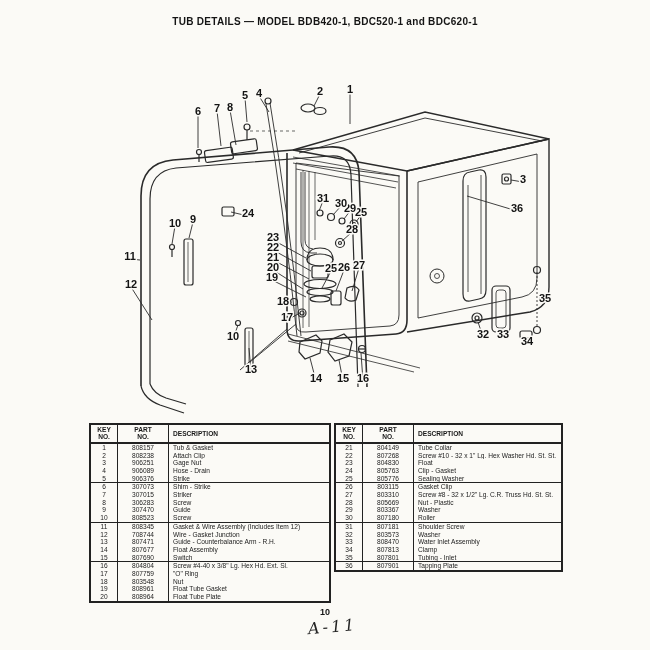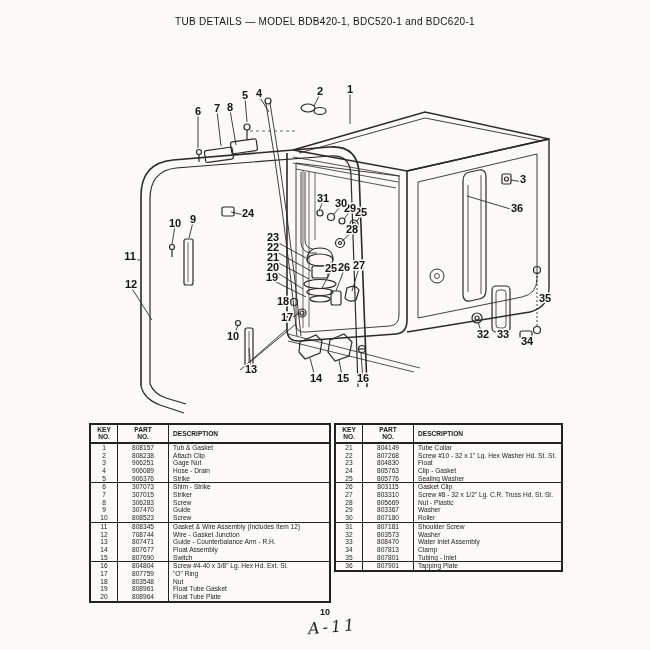--- a/index.html
+++ b/index.html
@@ -1,19 +1,19 @@
 <!DOCTYPE html>
 <html><head>
 <meta charset="utf-8">
 <style>
   html,body{margin:0;padding:0;background:#e8e8e8;}
   .page{position:relative;width:650px;height:650px;background:#fbfaf6;overflow:hidden;
         font-family:"Liberation Sans",sans-serif;color:#1c1c1c;}
   .title{position:absolute;top:16px;left:0;width:100%;text-align:center;
-         font-size:10px;font-weight:400;letter-spacing:.3px;color:#141414;}
+         font-size:10px;font-weight:700;letter-spacing:.3px;color:#141414;}
   svg.diagram{position:absolute;top:0;left:0;}
   svg.diagram .art{stroke:#2a2a2a;fill:none;}
   #callout-layer line{stroke:#2b2b2b;stroke-width:.9;}
   #callout-layer text{font:700 11px "Liberation Sans",sans-serif;fill:#141414;
       text-anchor:middle;paint-order:stroke;stroke:#fbfaf6;stroke-width:3px;}
   .tbl-host{position:absolute;top:423px;}
   .tbl-left{left:89px;width:242px;}
   .tbl-right{left:334px;width:229px;}
   table.parts-table{width:100%;border-collapse:collapse;border:2px solid #222;
       table-layout:fixed;background:transparent;}

